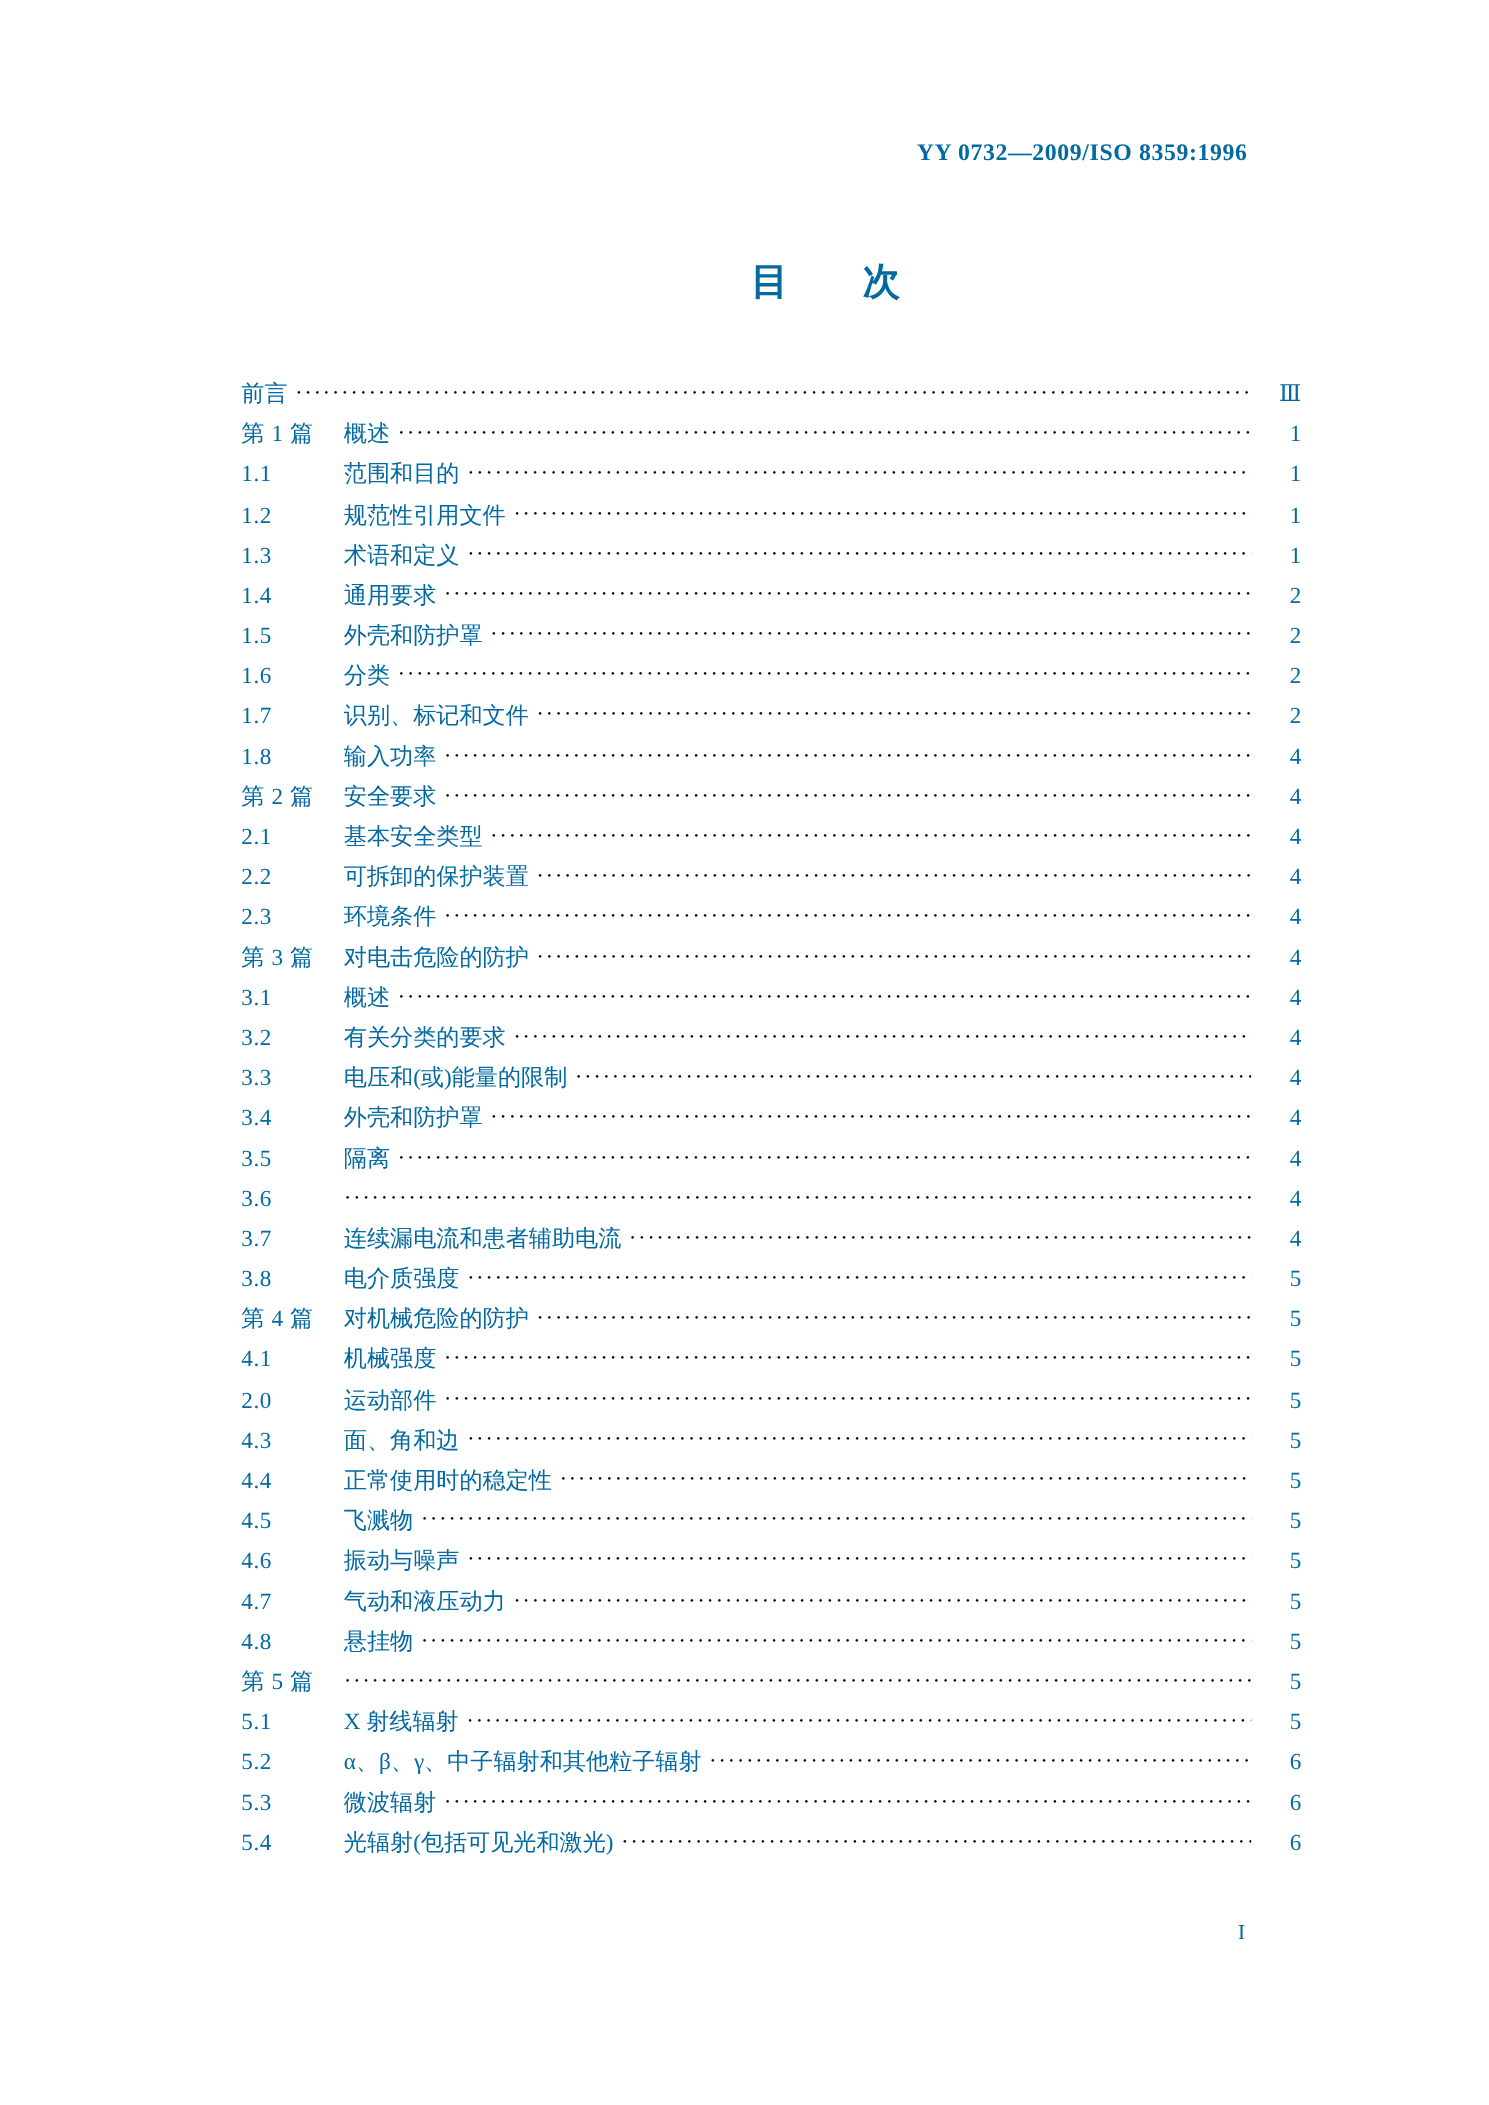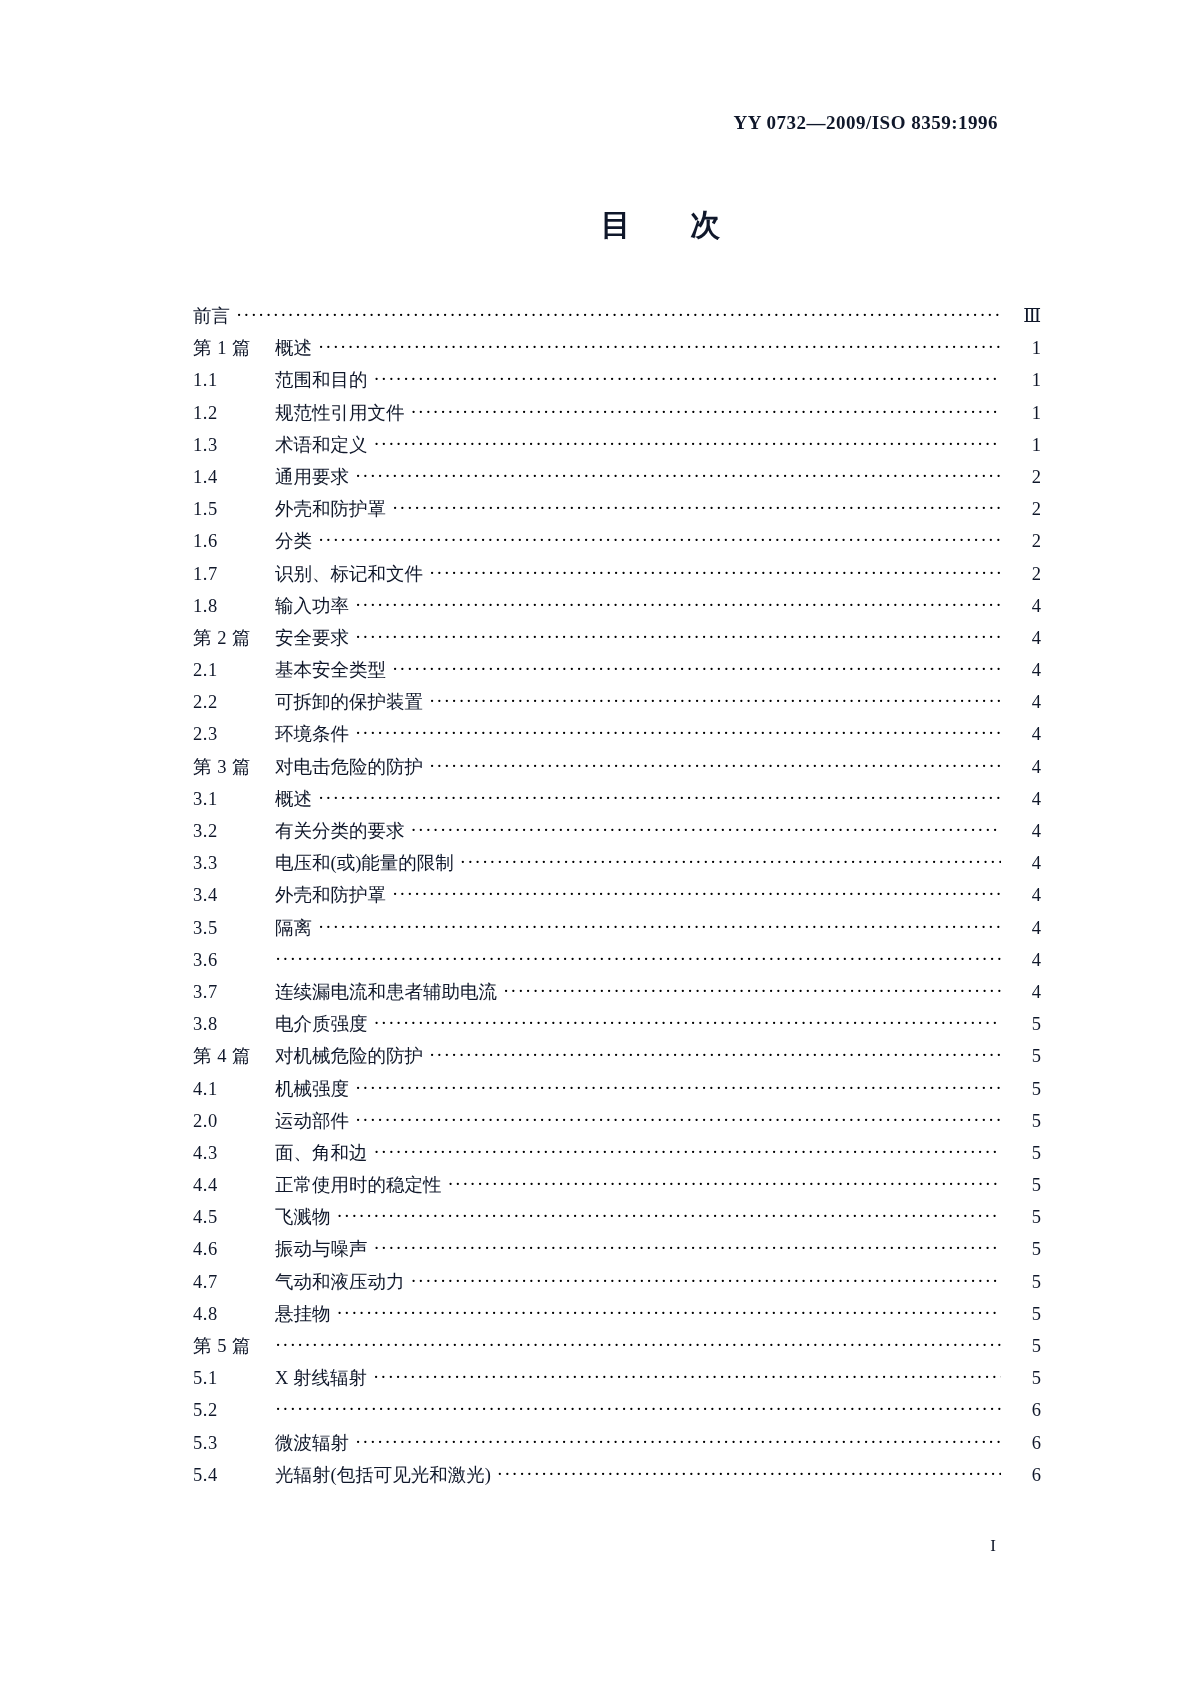--- a/index.html
+++ b/index.html
@@ -7,21 +7,21 @@
     padding: 0;
     background: #ffffff;
   }
   .page {
     position: relative;
     width: 1061px;
     height: 1684px;
     margin: 0 auto;
     background: #ffffff;
     font-family: "Liberation Serif", "DejaVu Serif", serif;
-    color: #0f172a;
+    color: #0369a1;
     overflow: hidden;
   }
   .header-std {
     position: absolute;
     top: 112px;
     right: 128px;
     font-family: "Liberation Serif", "DejaVu Serif", serif;
     font-size: 19px;
     font-weight: bold;
     letter-spacing: 0.5px;
@@ -39,21 +39,21 @@
     text-indent: 26px;
   }
   .toc {
     position: absolute;
     top: 300px;
     left: 128px;
     width: 848px;
   }
   .toc-row {
     display: flex;
-    align-items: center;
+    align-items: flex-end;
     height: 32.2px;
     font-size: 18.5px;
     line-height: 32.2px;
     white-space: nowrap;
   }
   .toc-num {
     display: inline-block;
     flex: 0 0 auto;
     letter-spacing: 0.5px;
   }
@@ -307,20 +307,21 @@
         <span class="toc-page">5</span>
       </div>
       <div class="toc-row">
         <span class="toc-num w-sec">5.1</span>
         <span class="toc-label">X 射线辐射</span>
         <span class="toc-dots"></span>
         <span class="toc-page">5</span>
       </div>
       <div class="toc-row">
         <span class="toc-num w-sec">5.2</span>
+        <span class="toc-label">α、β、γ、中子辐射和其他粒子辐射</span>
         <span class="toc-dots"></span>
         <span class="toc-page">6</span>
       </div>
       <div class="toc-row">
         <span class="toc-num w-sec">5.3</span>
         <span class="toc-label">微波辐射</span>
         <span class="toc-dots"></span>
         <span class="toc-page">6</span>
       </div>
       <div class="toc-row">

